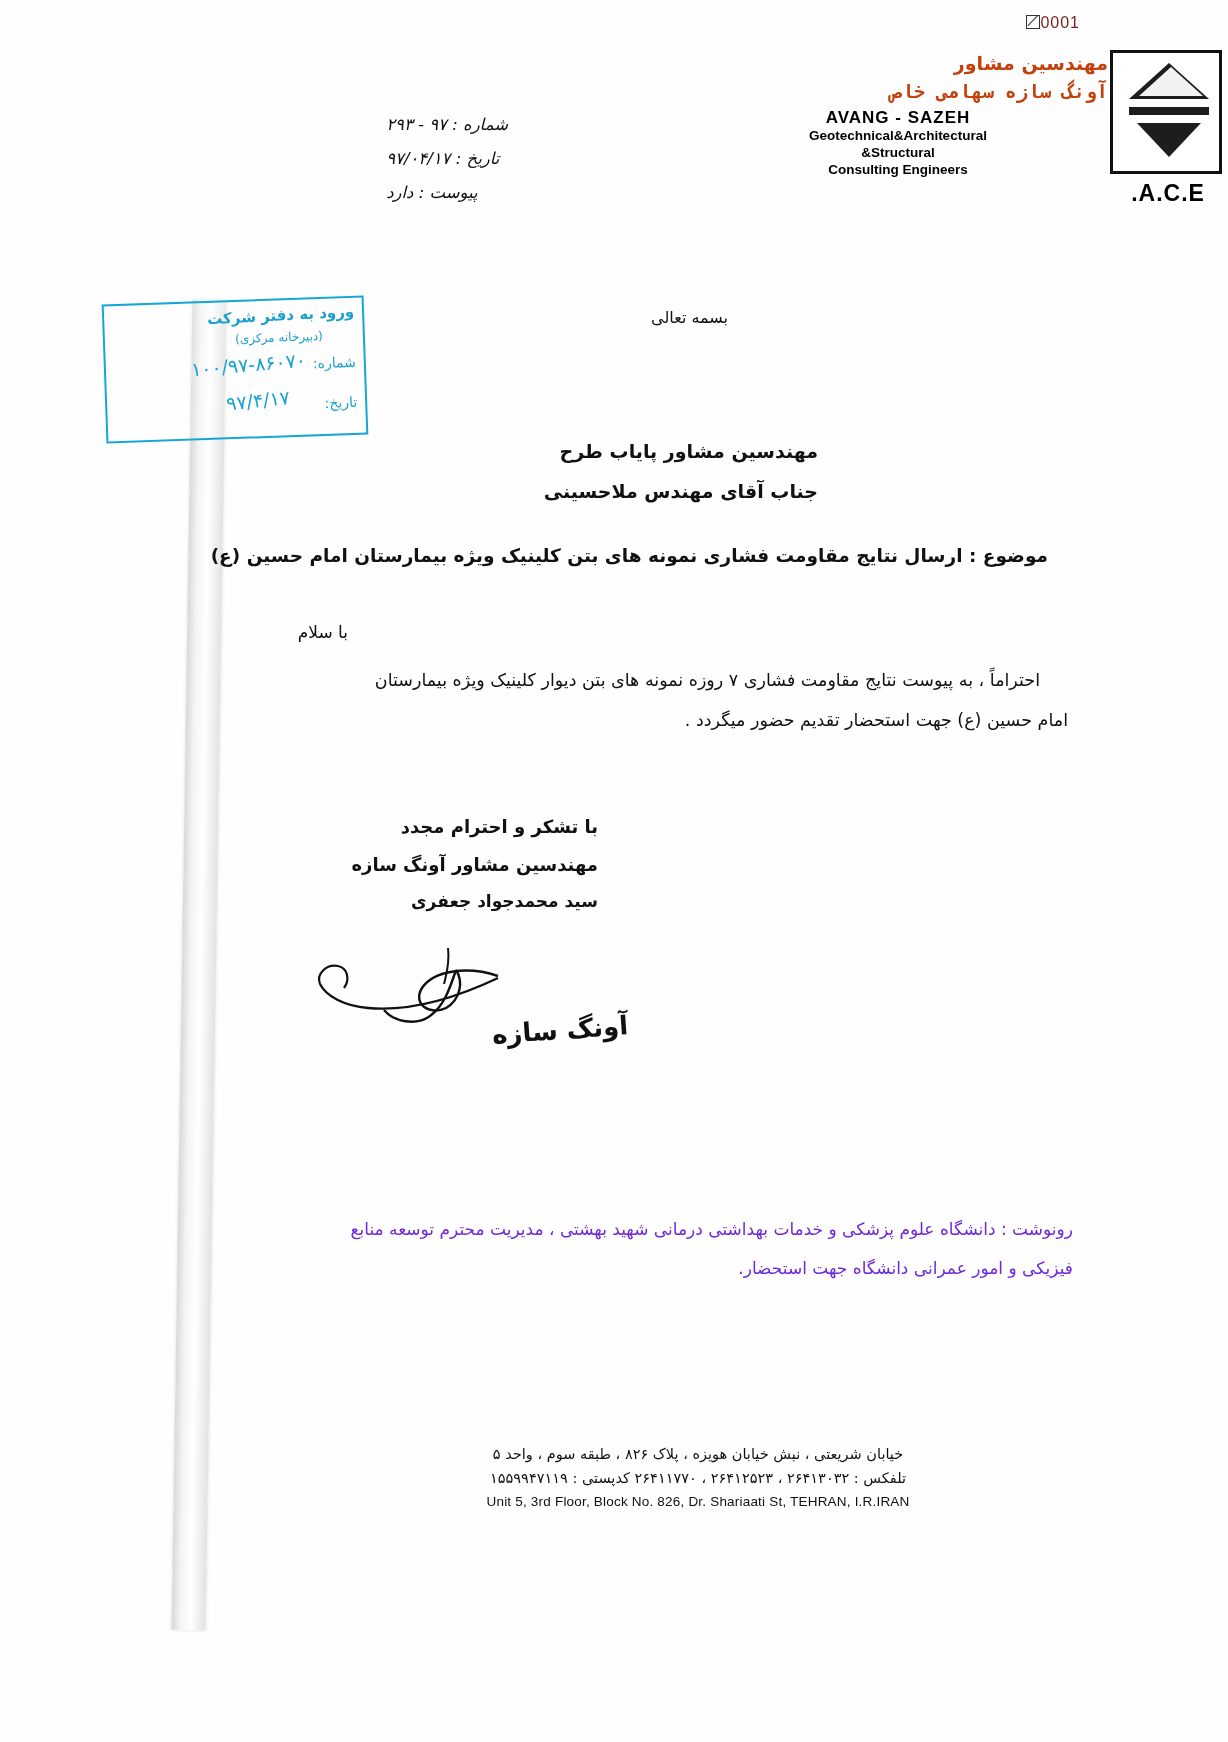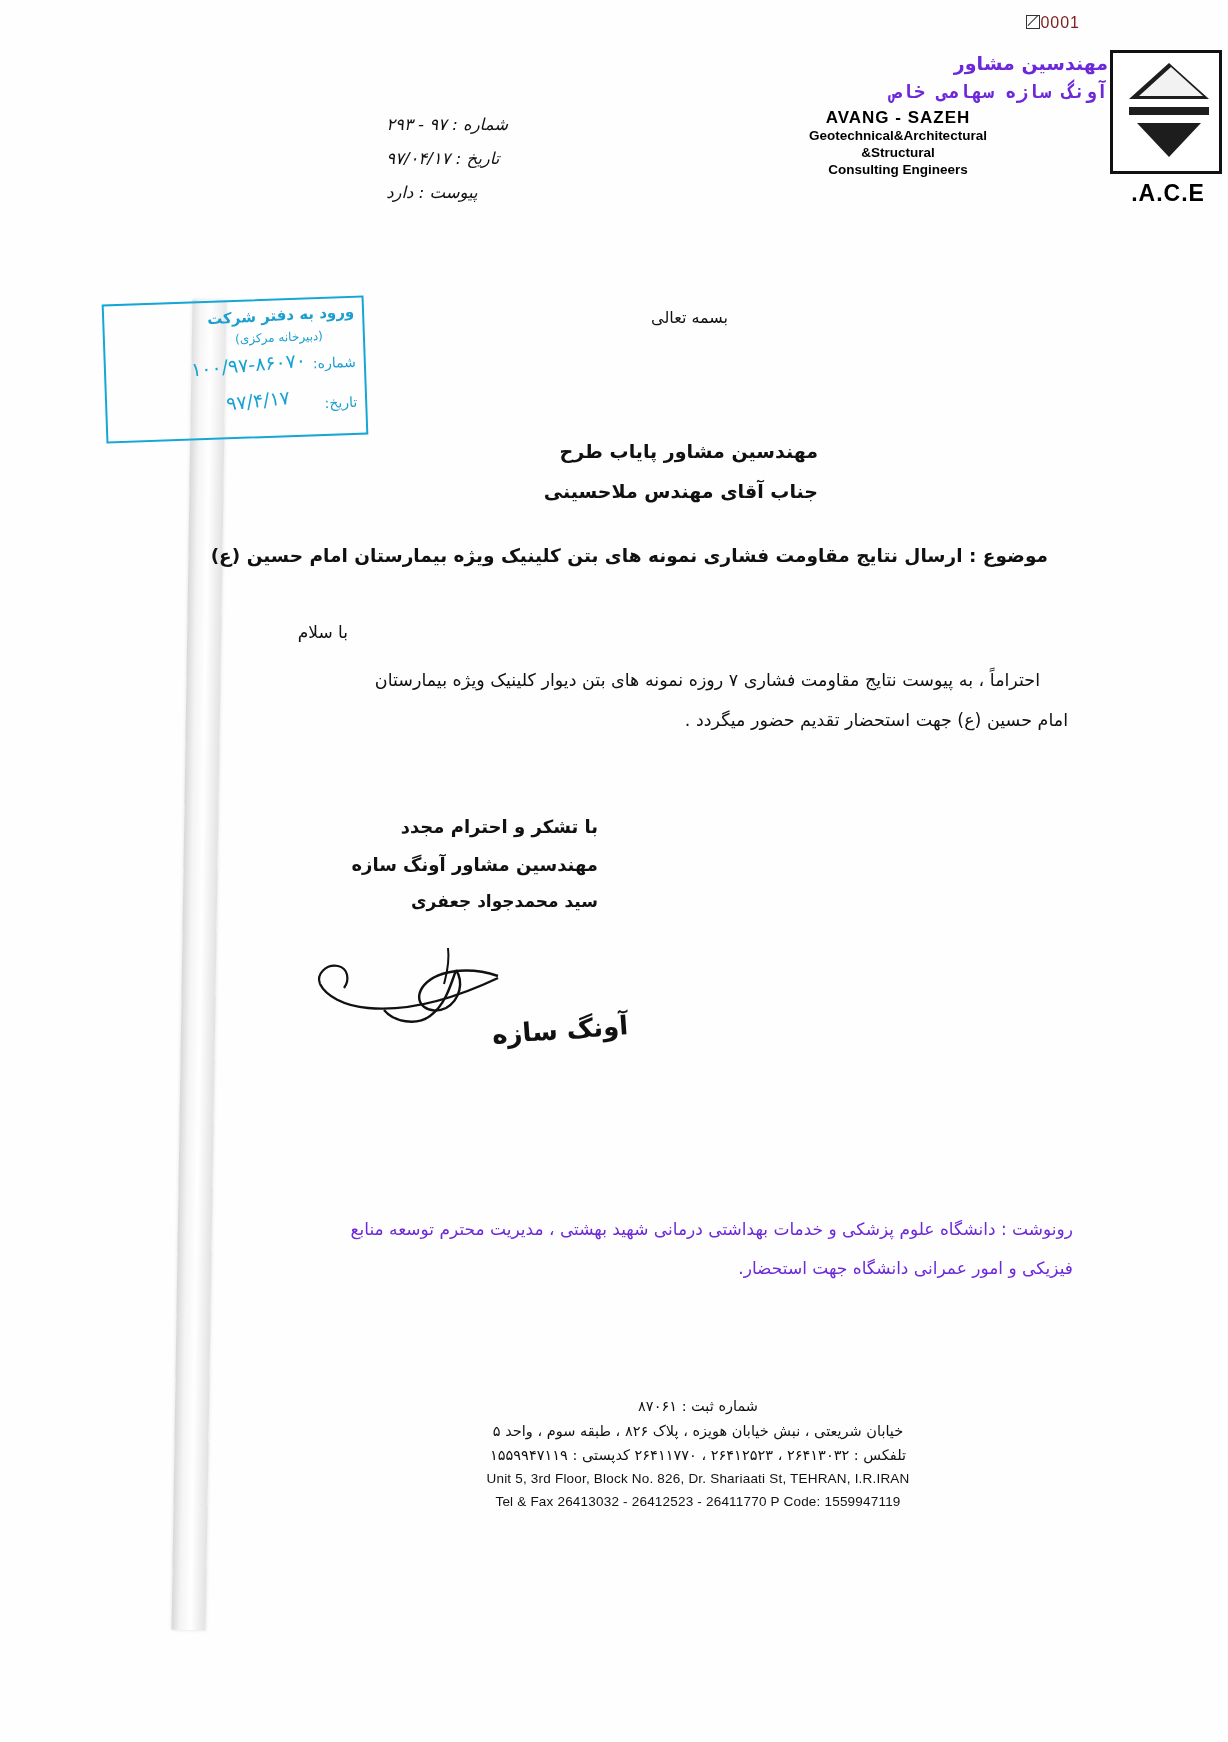--- a/index.html
+++ b/index.html
@@ -52,21 +52,21 @@
   .letterhead {
     position: absolute;
     top: 52px;
     right: 120px;
     width: 420px;
     text-align: left;
     direction: ltr;
   }
   .lh-fa {
     text-align: right;
-    color: #6d28d9;
+    color: #c2410c;
   }
   .lh-fa .l1 {
     font-size: 19px;
     font-weight: bold;
     letter-spacing: 0.5px;
     margin-bottom: 6px;
   }
   .lh-fa .l2 {
     font-size: 19px;
     font-weight: bold;
@@ -392,23 +392,18 @@
   </div>
 
   <div class="company-sign">آونگ سازه</div>
 
   <div class="cc">
     <p>رونوشت : دانشگاه علوم پزشکی و خدمات بهداشتی درمانی شهید بهشتی ، مدیریت محترم توسعه منابع</p>
     <p>فیزیکی و امور عمرانی دانشگاه جهت استحضار.</p>
   </div>
 
   <div class="footer">
-    <div>
-      <span>شماره ثبت :</span>
-      <span>۸۷۰۶۱</span>
-    </div>
     <div>خیابان شریعتی ، نبش خیابان هویزه ، پلاک ۸۲۶ ، طبقه سوم ، واحد ۵</div>
     <div>تلفکس : ۲۶۴۱۳۰۳۲ ، ۲۶۴۱۲۵۲۳ ، ۲۶۴۱۱۷۷۰ کدپستی : ۱۵۵۹۹۴۷۱۱۹</div>
     <div class="f-en">Unit 5, 3rd Floor, Block No. 826, Dr. Shariaati  St, TEHRAN, I.R.IRAN</div>
-    <div class="f-en">Tel &amp; Fax  26413032 - 26412523 - 26411770     P Code: 1559947119</div>
   </div>
 
 </div>
 
 </body></html>

